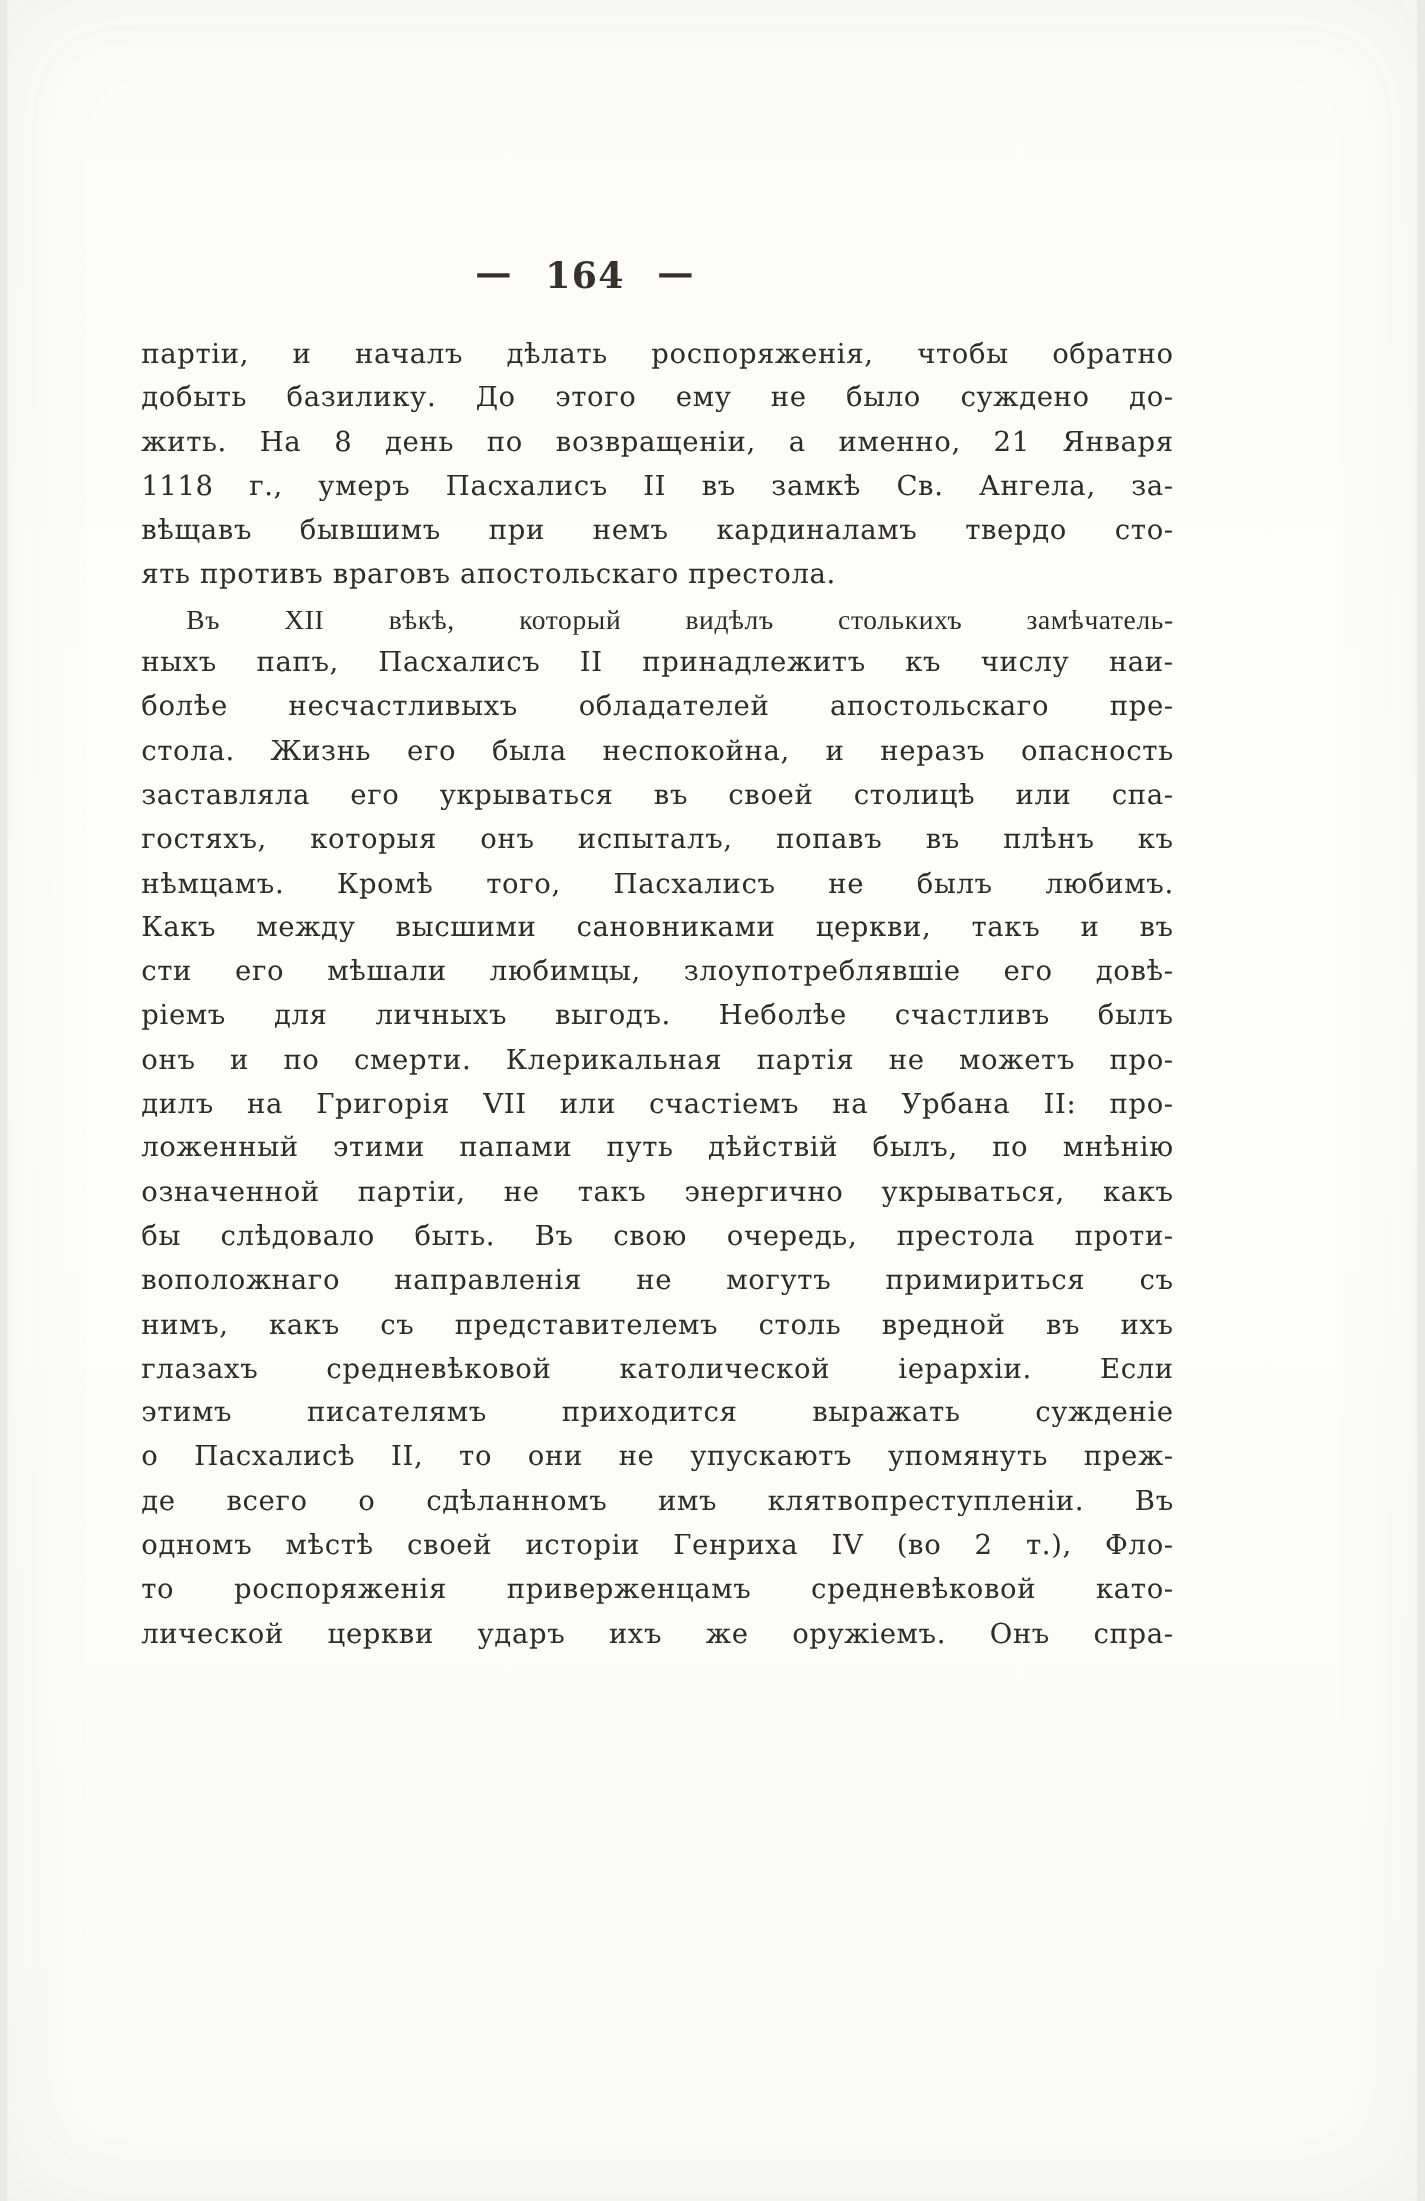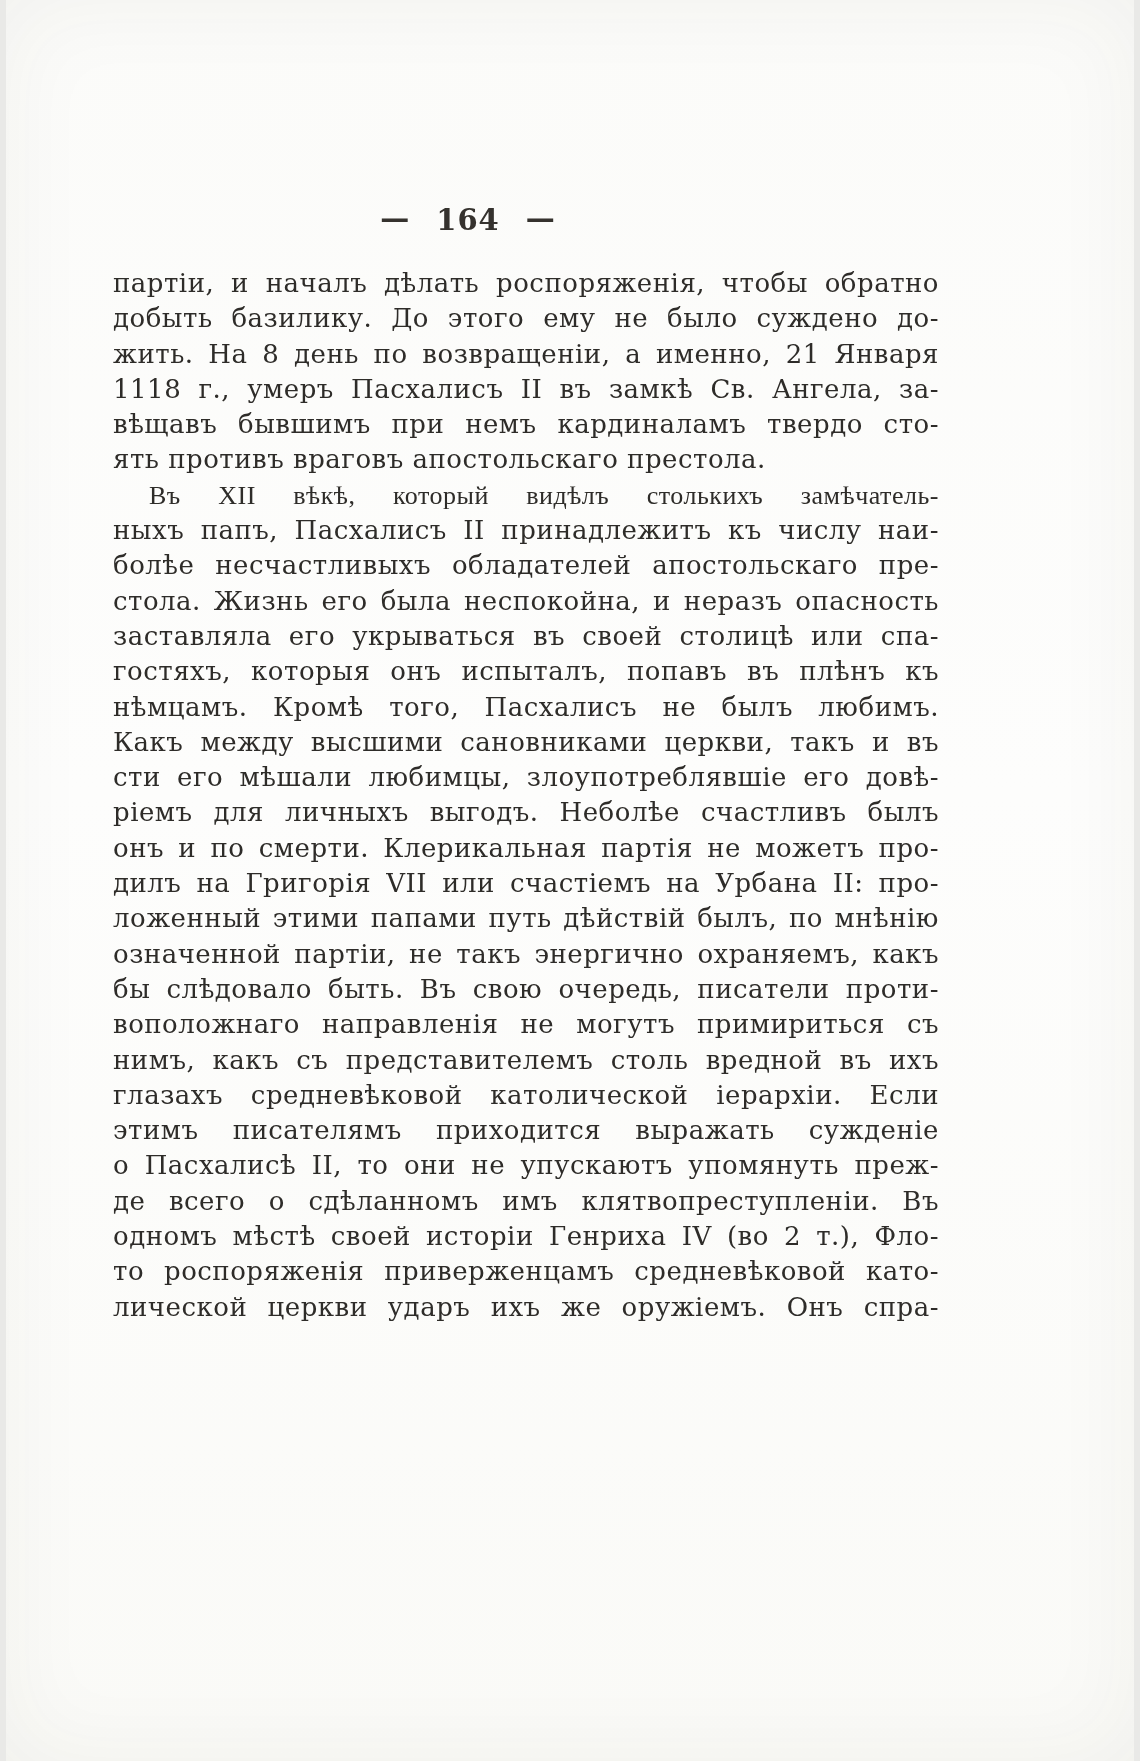--- a/index.html
+++ b/index.html
@@ -34,21 +34,21 @@
   }
   .page-number-row .dash {
     position: relative;
     top: -2px;
   }
   .text-body {
     position: absolute;
     top: 266px;
     left: 107px;
     width: 826px;
-    font-size: 26px;
+    font-size: 22px;
     line-height: 35.3px;
     letter-spacing: 0.5px;
   }
   .paragraph {
     margin: 0;
     padding: 0;
   }
   .line {
     text-align: justify;
     text-align-last: justify;
@@ -87,22 +87,22 @@
         <div class="line">стола. Жизнь его была неспокойна, и неразъ опасность</div>
         <div class="line">заставляла его укрываться въ своей столицѣ или спа-</div>
         <div class="line">гостяхъ, которыя онъ испыталъ, попавъ въ плѣнъ къ</div>
         <div class="line">нѣмцамъ. Кромѣ того, Пасхалисъ не былъ любимъ.</div>
         <div class="line">Какъ между высшими сановниками церкви, такъ и въ</div>
         <div class="line">сти его мѣшали любимцы, злоупотреблявшіе его довѣ-</div>
         <div class="line">ріемъ для личныхъ выгодъ. Неболѣе счастливъ былъ</div>
         <div class="line">онъ и по смерти. Клерикальная партія не можетъ про-</div>
         <div class="line">дилъ на Григорія VII или счастіемъ на Урбана II: про-</div>
         <div class="line">ложенный этими папами путь дѣйствій былъ, по мнѣнію</div>
-        <div class="line">означенной партіи, не такъ энергично охраняемъ, какъ</div>
-        <div class="line">бы слѣдовало быть. Въ свою очередь, писатели проти-</div>
+        <div class="line">означенной партіи, не такъ энергично укрываться, какъ</div>
+        <div class="line">бы слѣдовало быть. Въ свою очередь, престола проти-</div>
         <div class="line">воположнаго направленія не могутъ примириться съ</div>
         <div class="line">нимъ, какъ съ представителемъ столь вредной въ ихъ</div>
         <div class="line">глазахъ средневѣковой католической іерархіи. Если</div>
         <div class="line">этимъ писателямъ приходится выражать сужденіе</div>
         <div class="line">о Пасхалисѣ II, то они не упускаютъ упомянуть преж-</div>
         <div class="line">де всего о сдѣланномъ имъ клятвопреступленіи. Въ</div>
         <div class="line">одномъ мѣстѣ своей исторіи Генриха IV (во 2 т.), Фло-</div>
         <div class="line">то роспоряженія приверженцамъ средневѣковой като-</div>
         <div class="line">лической церкви ударъ ихъ же оружіемъ. Онъ спра-</div>
       </div>

